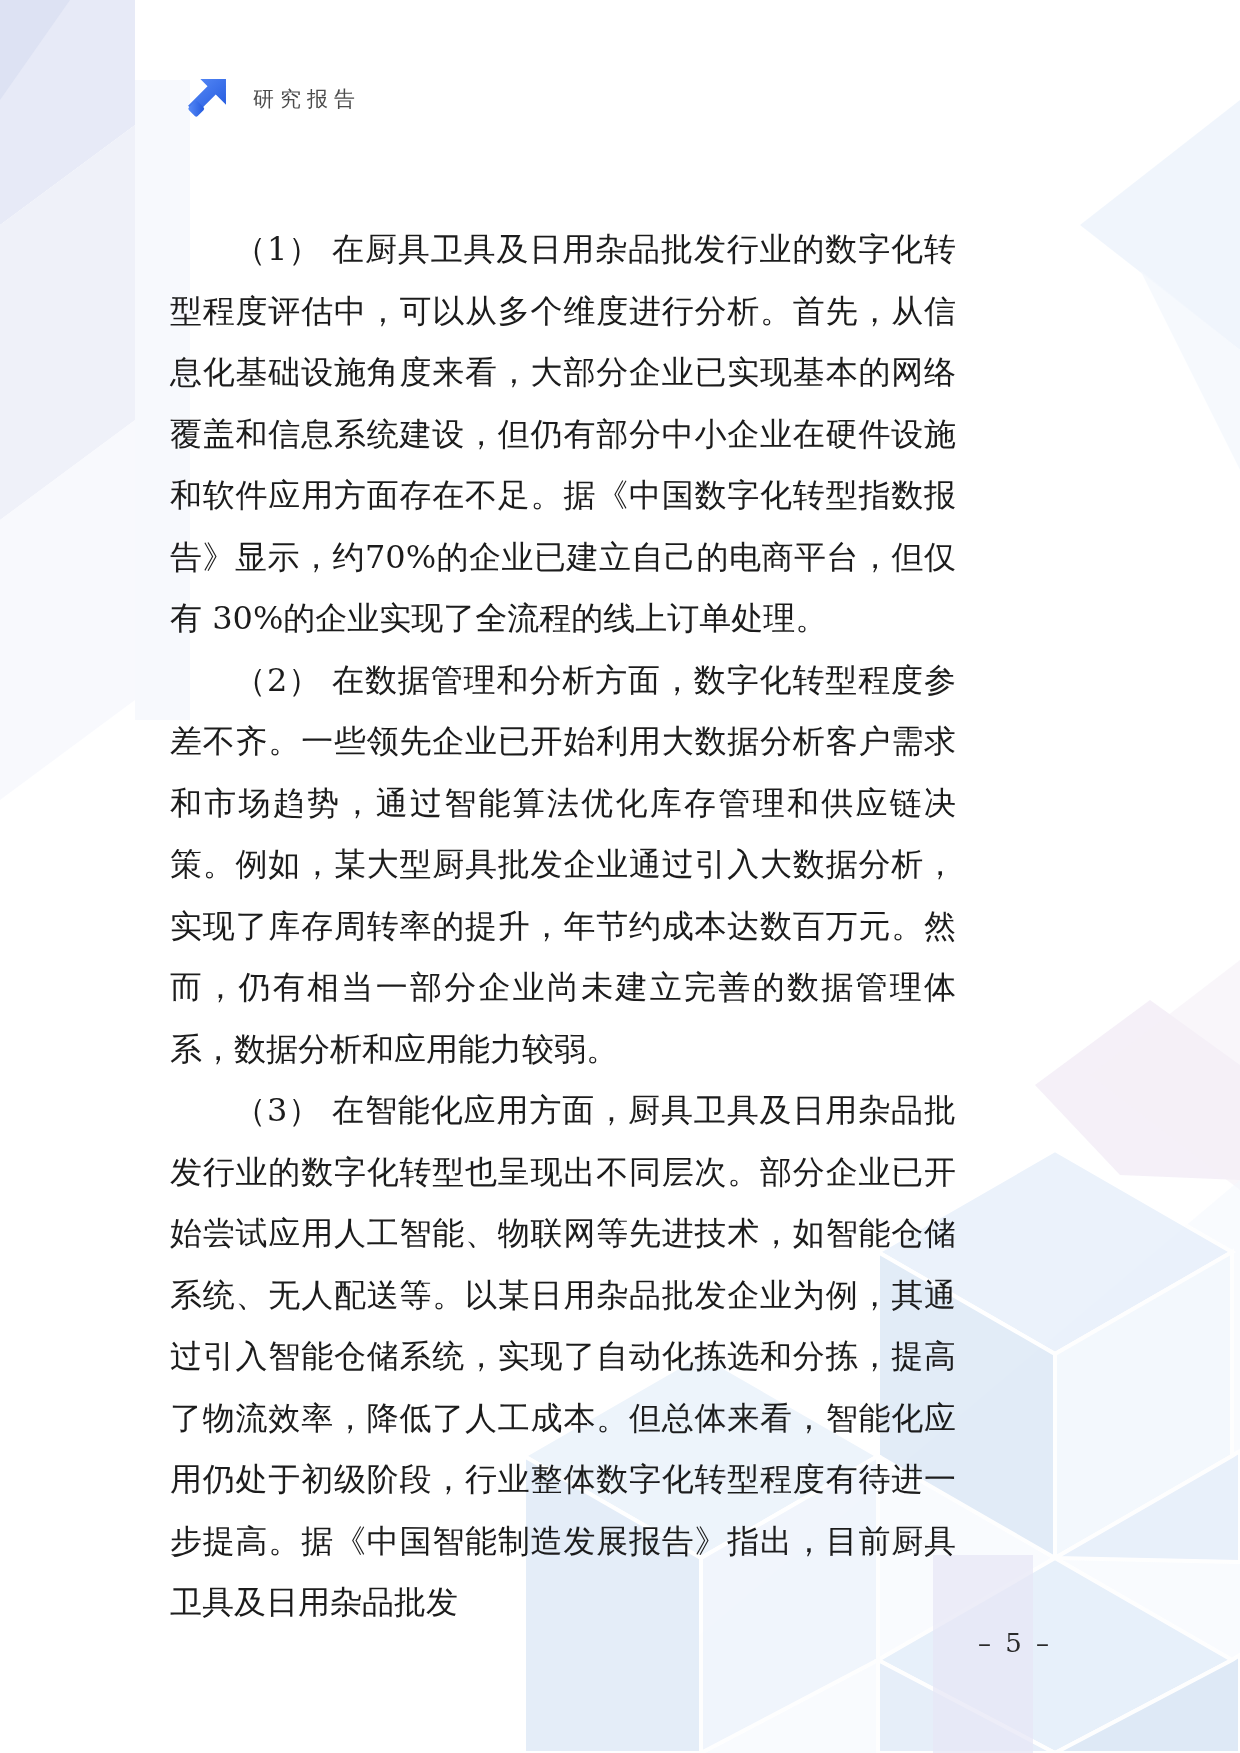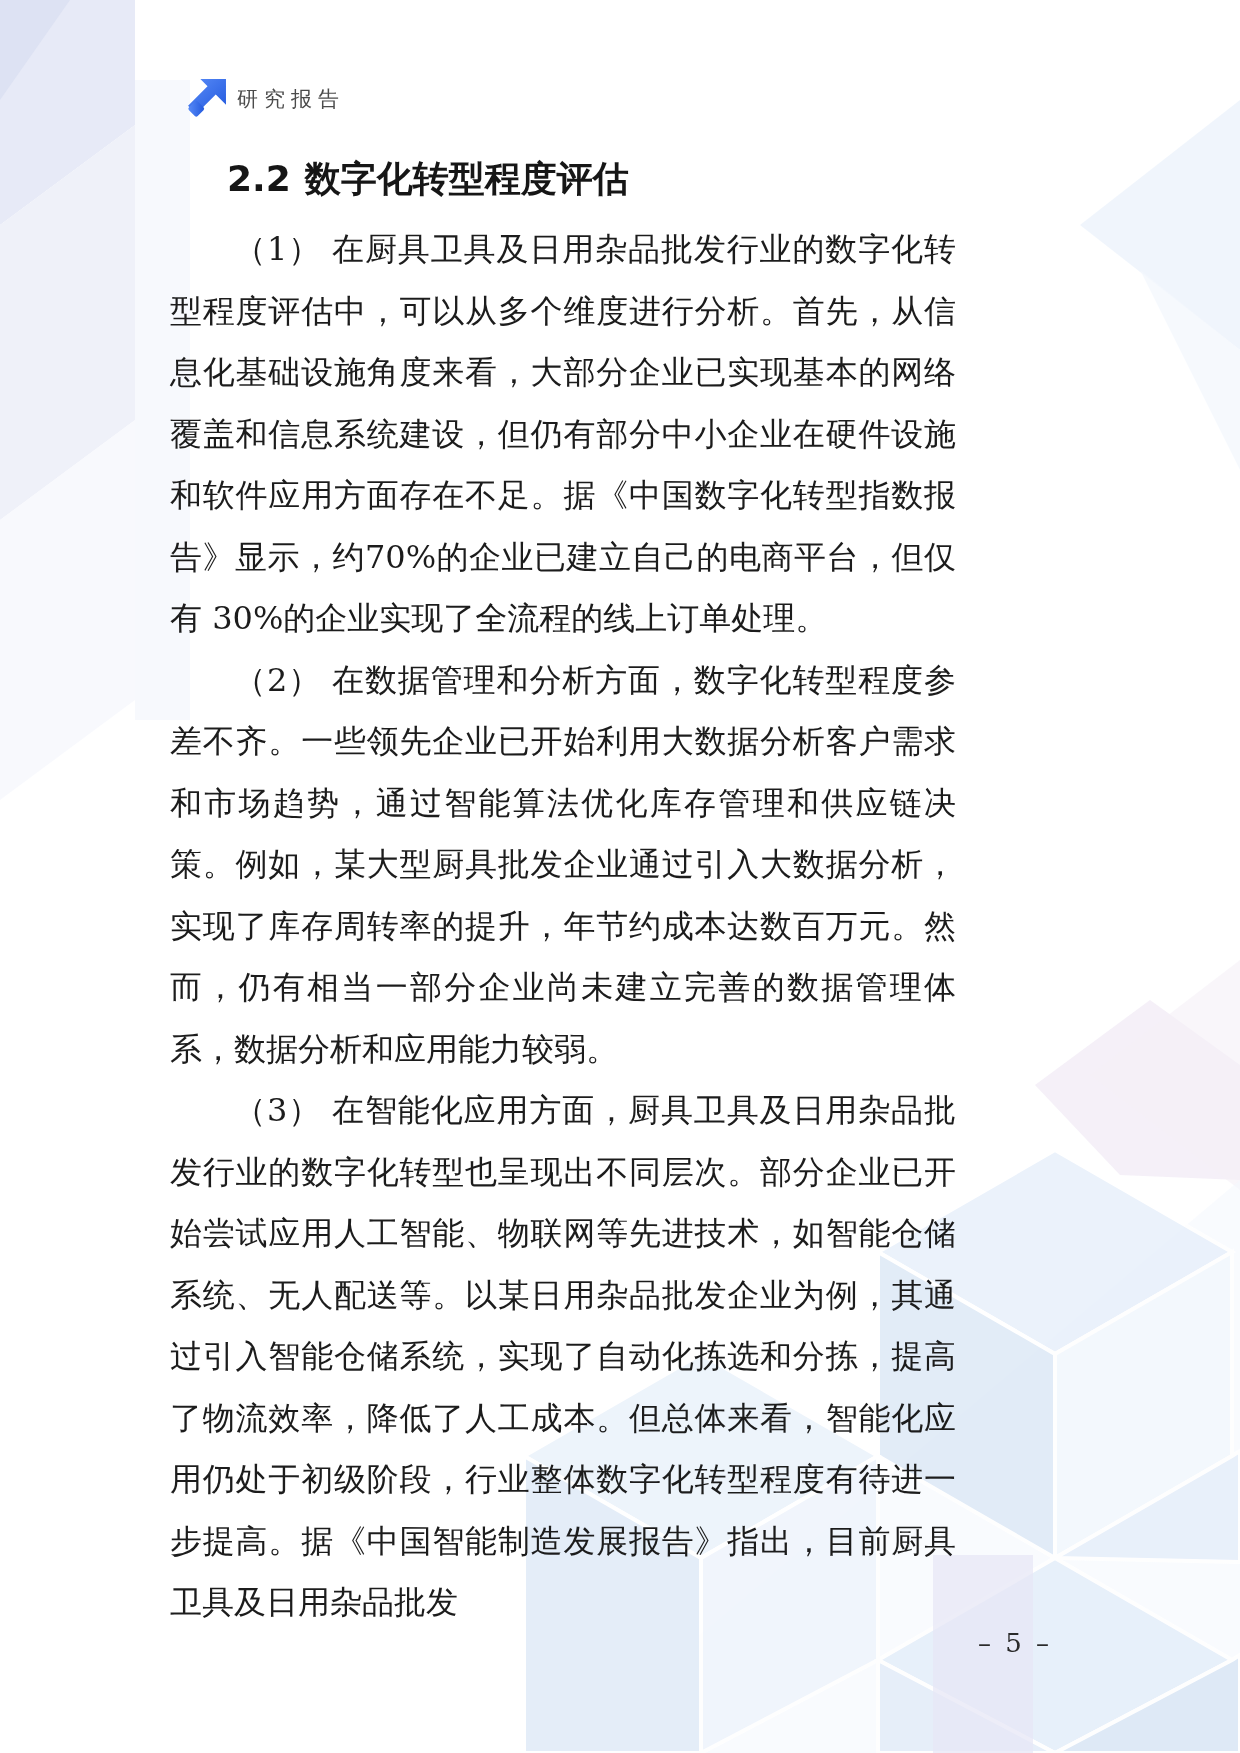--- a/index.html
+++ b/index.html
@@ -17,21 +17,21 @@
     width: 1240px;
     height: 1753px;
     pointer-events: none;
   }
   .brand {
     position: absolute;
     left: 186px;
     top: 78px;
     display: flex;
     align-items: center;
-    gap: 10px;
+    gap: 26px;
   }
   .brand-icon { width: 41px; height: 41px; display: block; }
   .brand-label {
     font-family: "DejaVu Serif", serif;
     font-size: 21px;
     color: #4b4b4b;
     letter-spacing: 6px;
     white-space: nowrap;
   }
   .heading {
@@ -119,21 +119,20 @@
           <stop offset="0" stop-color="#5a8df8"></stop>
           <stop offset="1" stop-color="#2157dd"></stop>
         </linearGradient>
       </defs>
       <polygon points="14,1 39,1 39,26 29,16 10,35 2,27 21,8" fill="url(#lg)"></polygon>
       <rect x="4" y="24" width="12" height="12" rx="2" transform="rotate(-45 10 30)" fill="url(#lg)"></rect>
     </svg>
     <span class="brand-label">研究报告</span>
   </header>
 
-  <h2 class="heading"><span class="num">2.2</span><span>数字化转型程度评估</span></h2>
 
   <main class="content">
     <p>（1） 在厨具卫具及日用杂品批发行业的数字化转型程度评估中，可以从多个维度进行分析。首先，从信息化基础设施角度来看，大部分企业已实现基本的网络覆盖和信息系统建设，但仍有部分中小企业在硬件设施和软件应用方面存在不足。据《中国数字化转型指数报告》显示，约70%的企业已建立自己的电商平台，但仅有 30%的企业实现了全流程的线上订单处理。</p>
     <p>（2） 在数据管理和分析方面，数字化转型程度参差不齐。一些领先企业已开始利用大数据分析客户需求和市场趋势，通过智能算法优化库存管理和供应链决策。例如，某大型厨具批发企业通过引入大数据分析，实现了库存周转率的提升，年节约成本达数百万元。然而，仍有相当一部分企业尚未建立完善的数据管理体系，数据分析和应用能力较弱。</p>
     <p>（3） 在智能化应用方面，厨具卫具及日用杂品批发行业的数字化转型也呈现出不同层次。部分企业已开始尝试应用人工智能、物联网等先进技术，如智能仓储系统、无人配送等。以某日用杂品批发企业为例，其通过引入智能仓储系统，实现了自动化拣选和分拣，提高了物流效率，降低了人工成本。但总体来看，智能化应用仍处于初级阶段，行业整体数字化转型程度有待进一步提高。据《中国智能制造发展报告》指出，目前厨具卫具及日用杂品批发</p>
   </main>
 
   <div class="page-number">– 5 –</div>
 
 </div>

